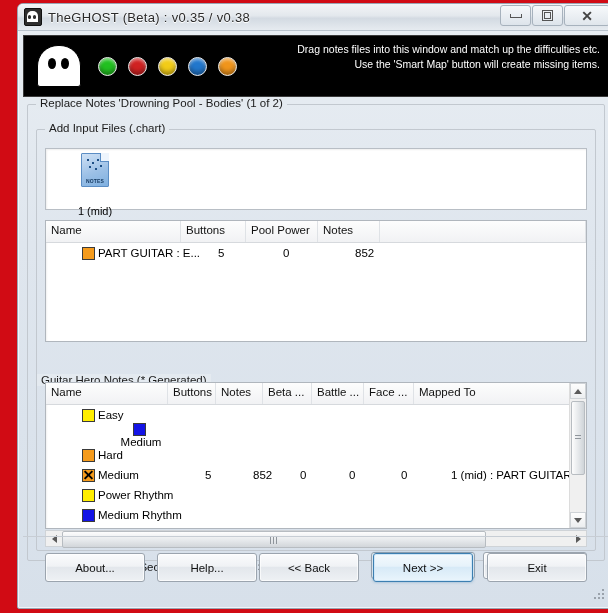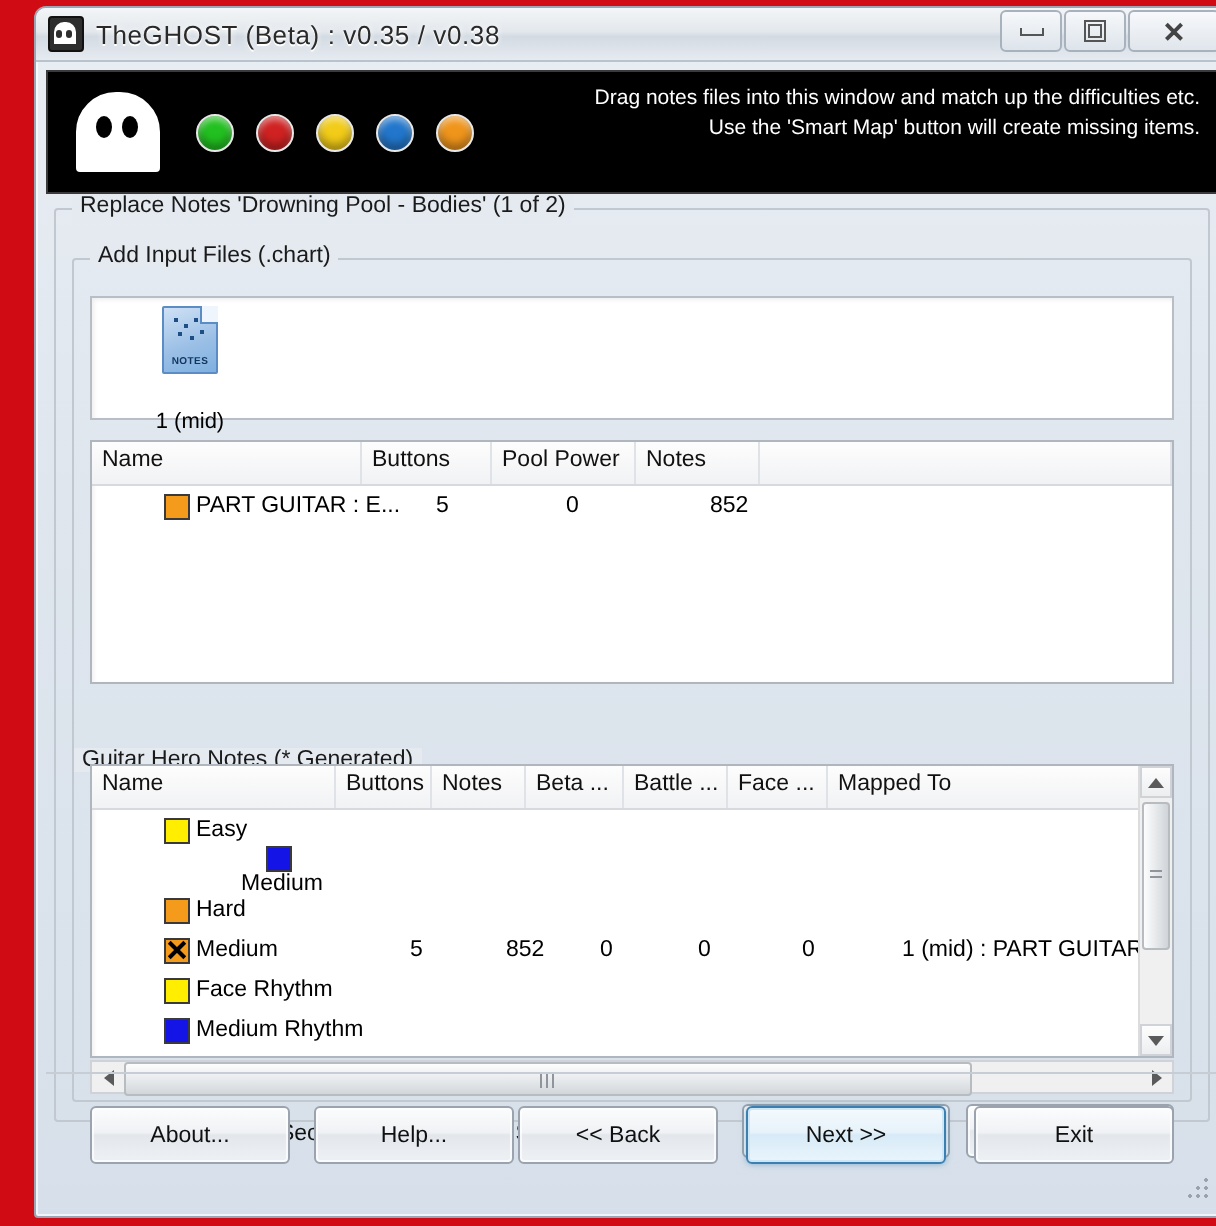--- a/index.html
+++ b/index.html
@@ -436,21 +436,21 @@
                   <div class="lv-cell" style="width: 48px;">5</div>
                   <div class="lv-cell" style="width: 47px;">852</div>
                   <div class="lv-cell" style="width: 49px;">0</div>
                   <div class="lv-cell" style="width: 52px;">0</div>
                   <div class="lv-cell" style="width: 50px;">0</div>
                   <div class="lv-cell" style="flex: 1 1 0%;">1 (mid) : PART GUITAR : Expert</div>
                 </div>
                 <div class="lv-row">
                   <div class="lv-cell namecell" style="width: 122px;">
                     <span class="swatch" style="background: rgb(255, 238, 0);"></span>
-                    <span>Face Rhythm</span>
+                    <span>Power Rhythm</span>
                   </div>
                   <div class="lv-cell" style="width: 48px;"></div>
                   <div class="lv-cell" style="width: 47px;"></div>
                   <div class="lv-cell" style="width: 49px;"></div>
                   <div class="lv-cell" style="width: 52px;"></div>
                   <div class="lv-cell" style="width: 50px;"></div>
                   <div class="lv-cell" style="flex: 1 1 0%;"></div>
                 </div>
                 <div class="lv-row">
                   <div class="lv-cell namecell" style="width: 122px;">

